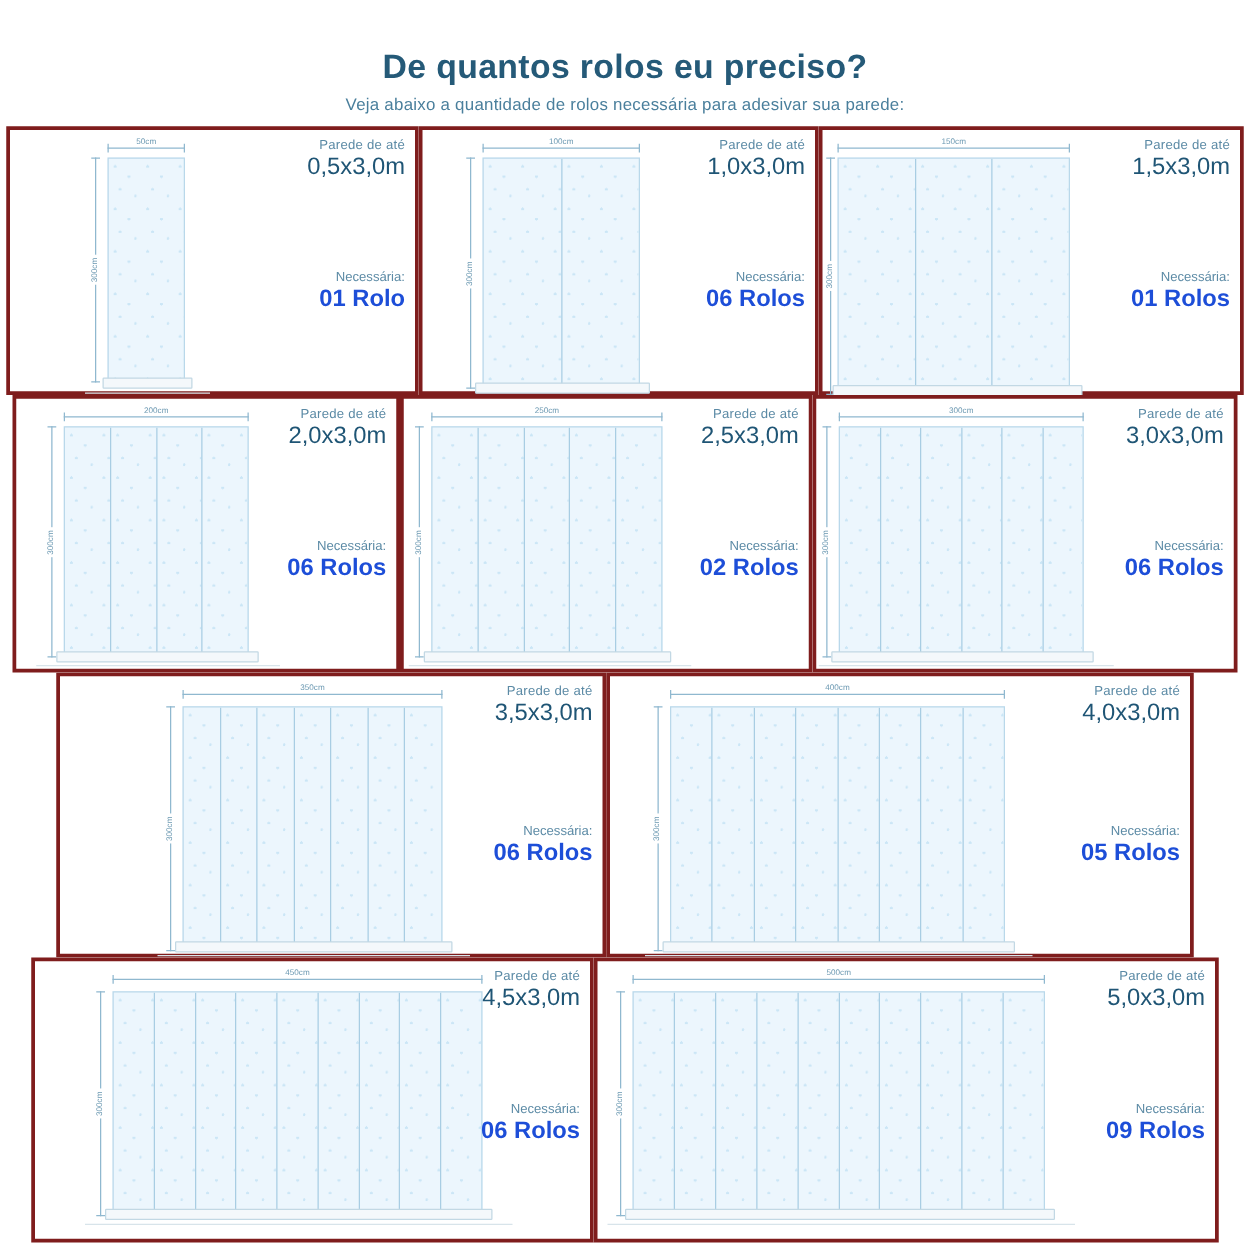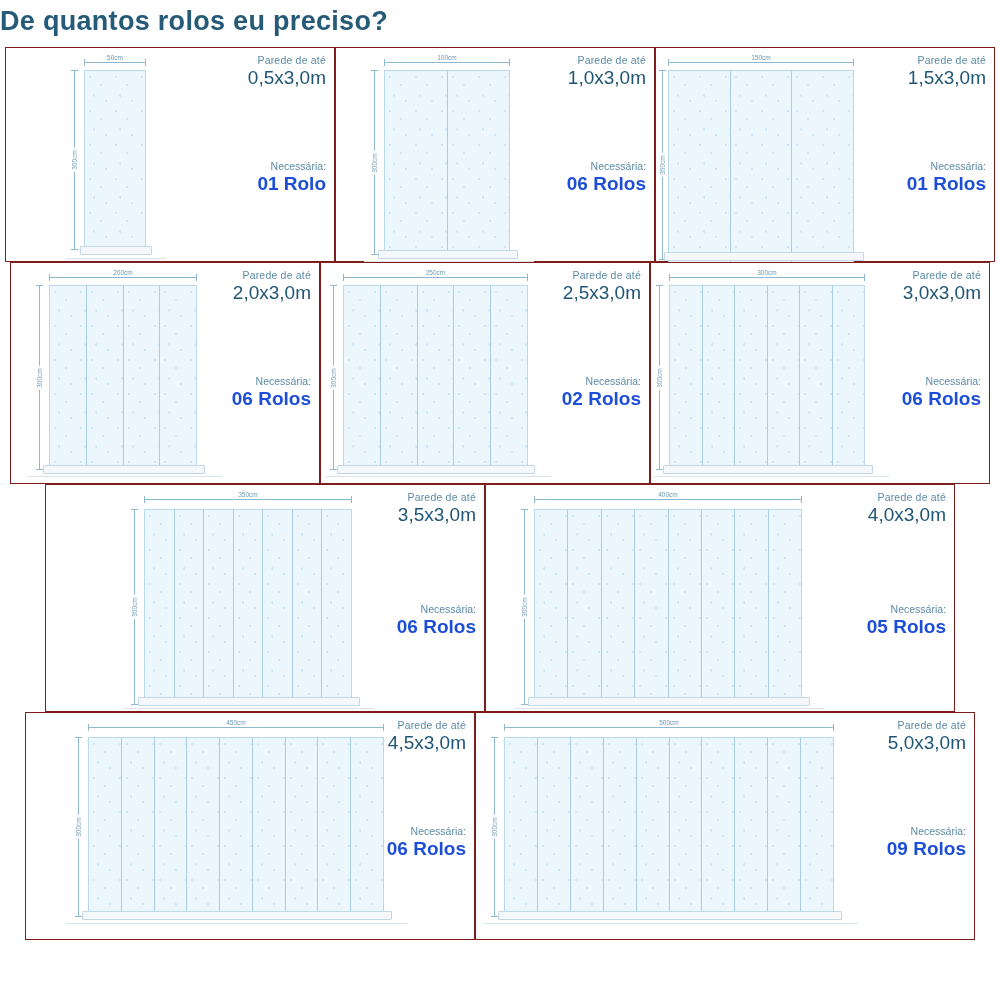--- a/index.html
+++ b/index.html
@@ -5,40 +5,40 @@
   html,body{margin:0;padding:0;}
   body{
     width:1000px;height:1000px;
     background:#ffffff;
     font-family:"Liberation Sans", sans-serif;
     color:#2d5f7c;
     overflow:hidden;
   }
   .page{position:relative;width:1000px;height:1000px;}
 
-  .hdr{padding-top:6px;}
+  .hdr{text-align:center;padding-top:6px;margin-top:32px;}
   .hdr h1{
     margin:0;
     font-size:27px;
     font-weight:bold;
     letter-spacing:.3px;
     color:#255a78;
   }
   .hdr .sub{
     margin-top:7px;
     font-size:13.5px;
     color:#4a7f9c;
     letter-spacing:.2px;
   }
 
   .grid-rows{margin-top:10px;}
   .row{display:flex;justify-content:center;}
   .cell{
     box-sizing:border-box;
-    border:1px solid #7f1d1d;
+    border:3px solid #7f1d1d;
     position:relative;
     background:#fff;
   }
 
   
   .cap{
     position:absolute;
     right:8px;
     top:6px;
     text-align:right;
@@ -138,20 +138,21 @@
     white-space:nowrap;
   }
 </style>
 </head>
 <body>
 
 <div class="page">
 
   <div class="hdr">
     <h1>De quantos rolos eu preciso?</h1>
+    <div class="sub">Veja abaixo a quantidade de rolos necessária para adesivar sua parede:</div>
   </div>
 
   <div class="grid-rows">
 
     <div class="row">
 
       <div class="cell" style="width:330px;height:215px;">
         <div class="wall" style="left:78px;top:22px;width:62px;height:180px;">
           <div class="panels">
             <div class="panel"></div>

